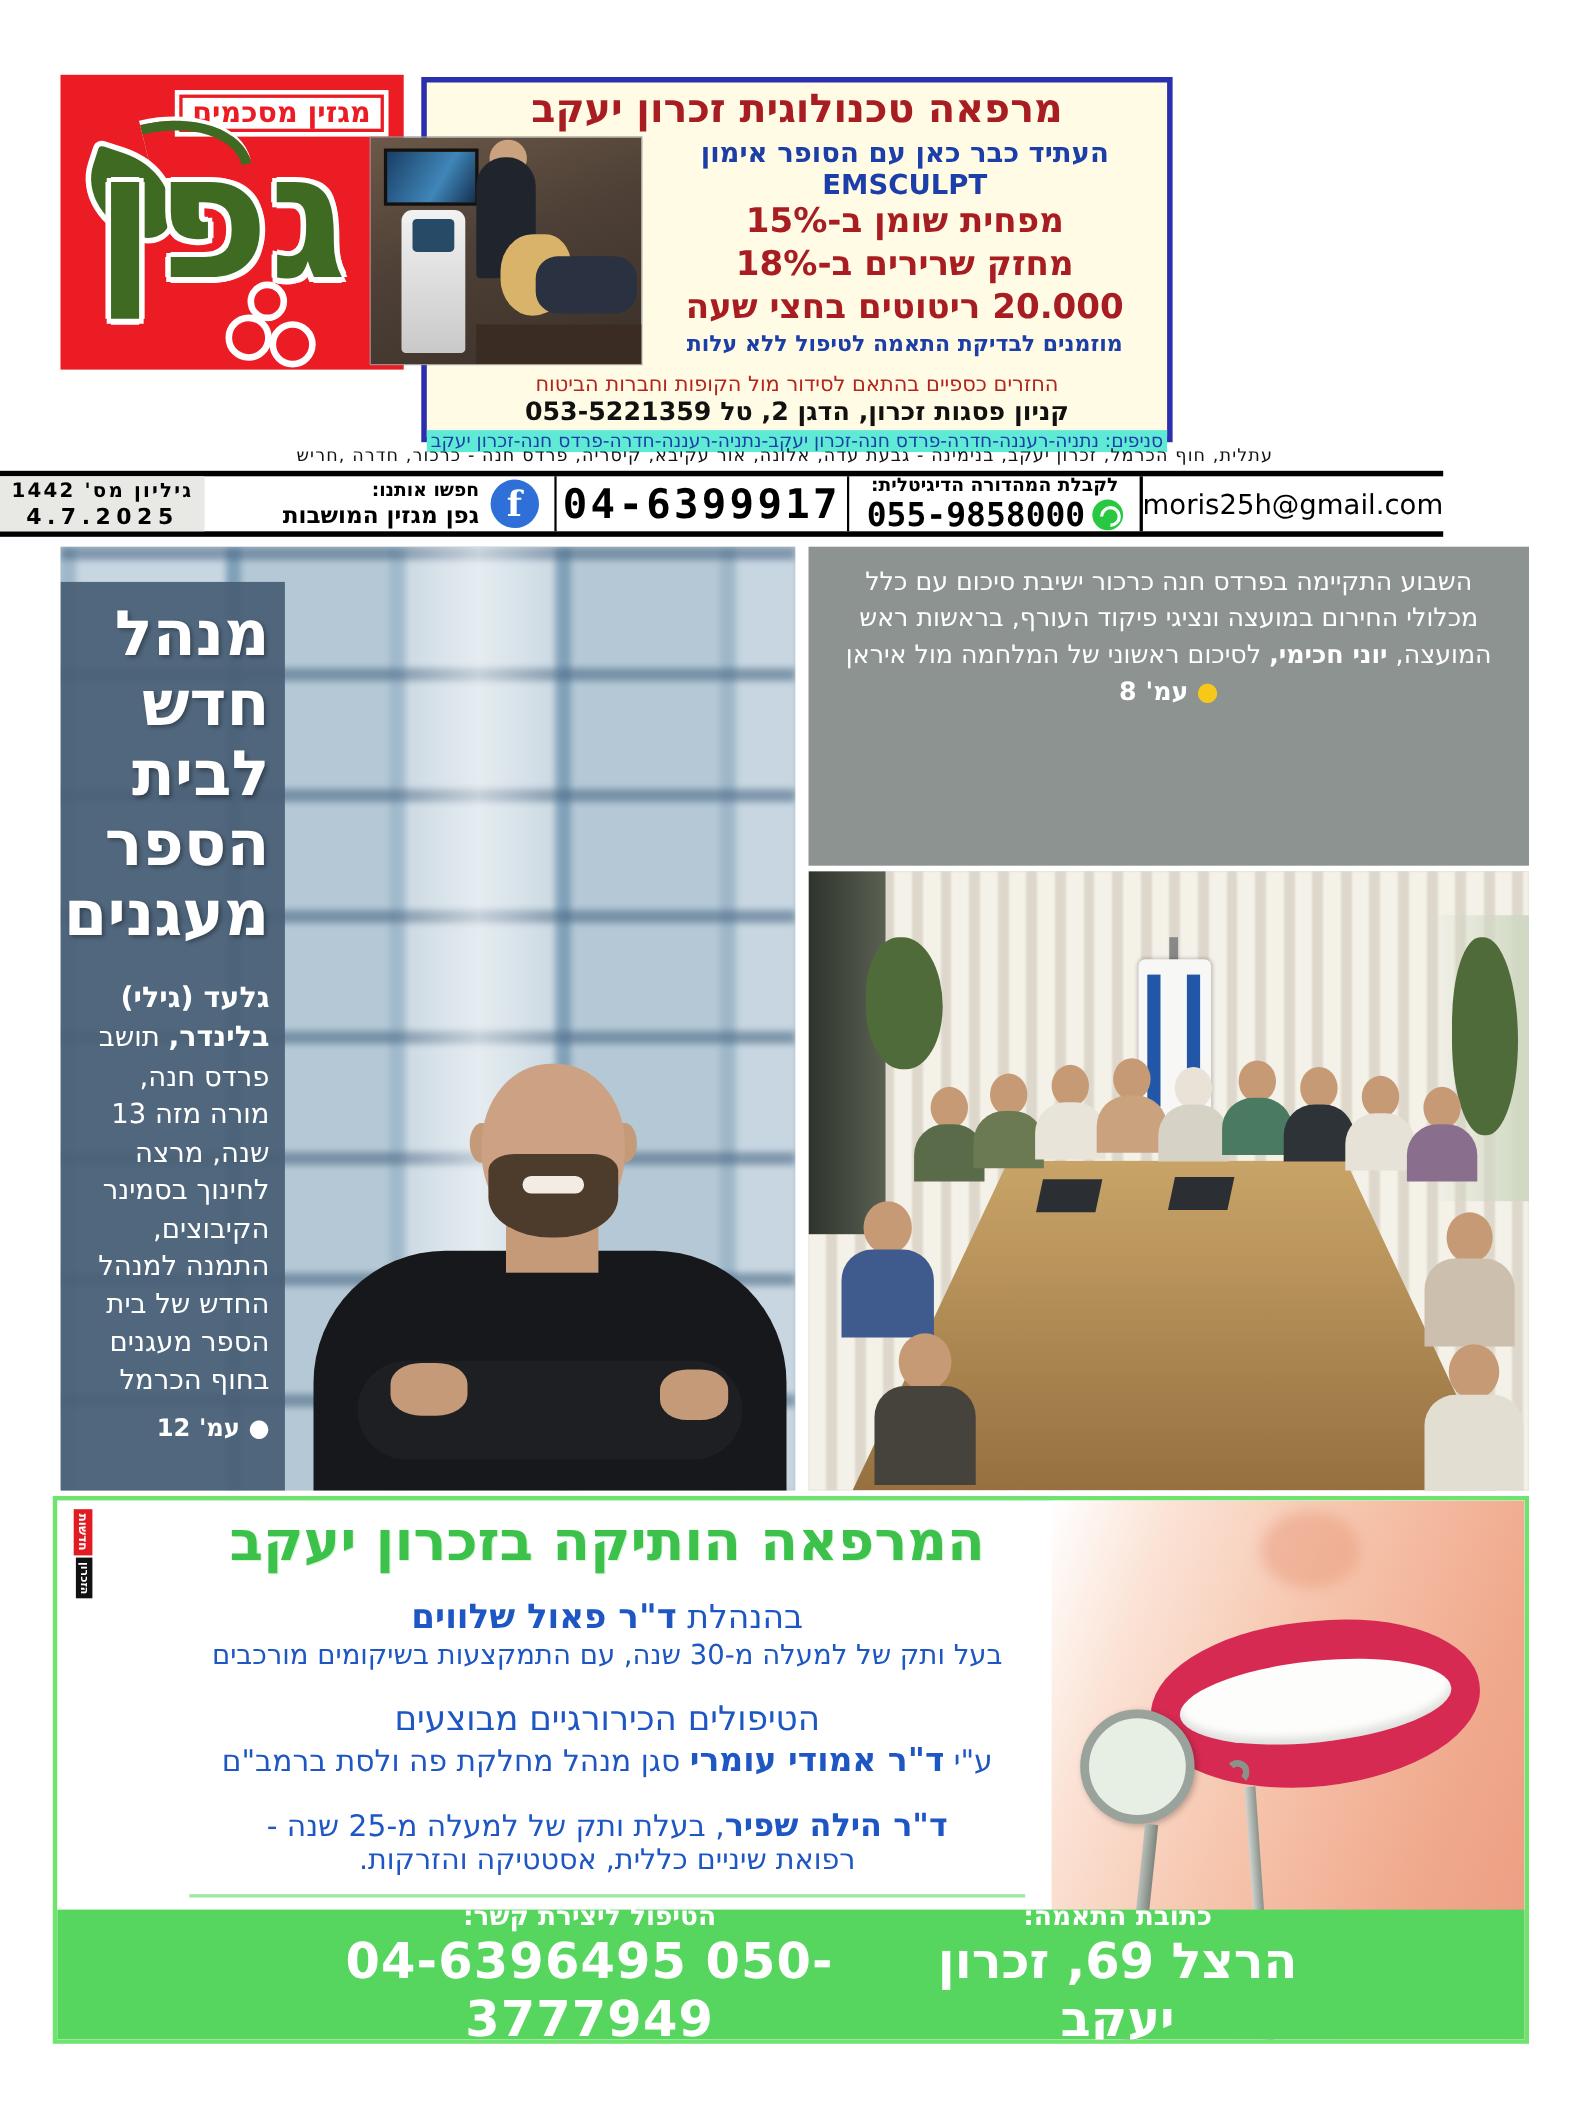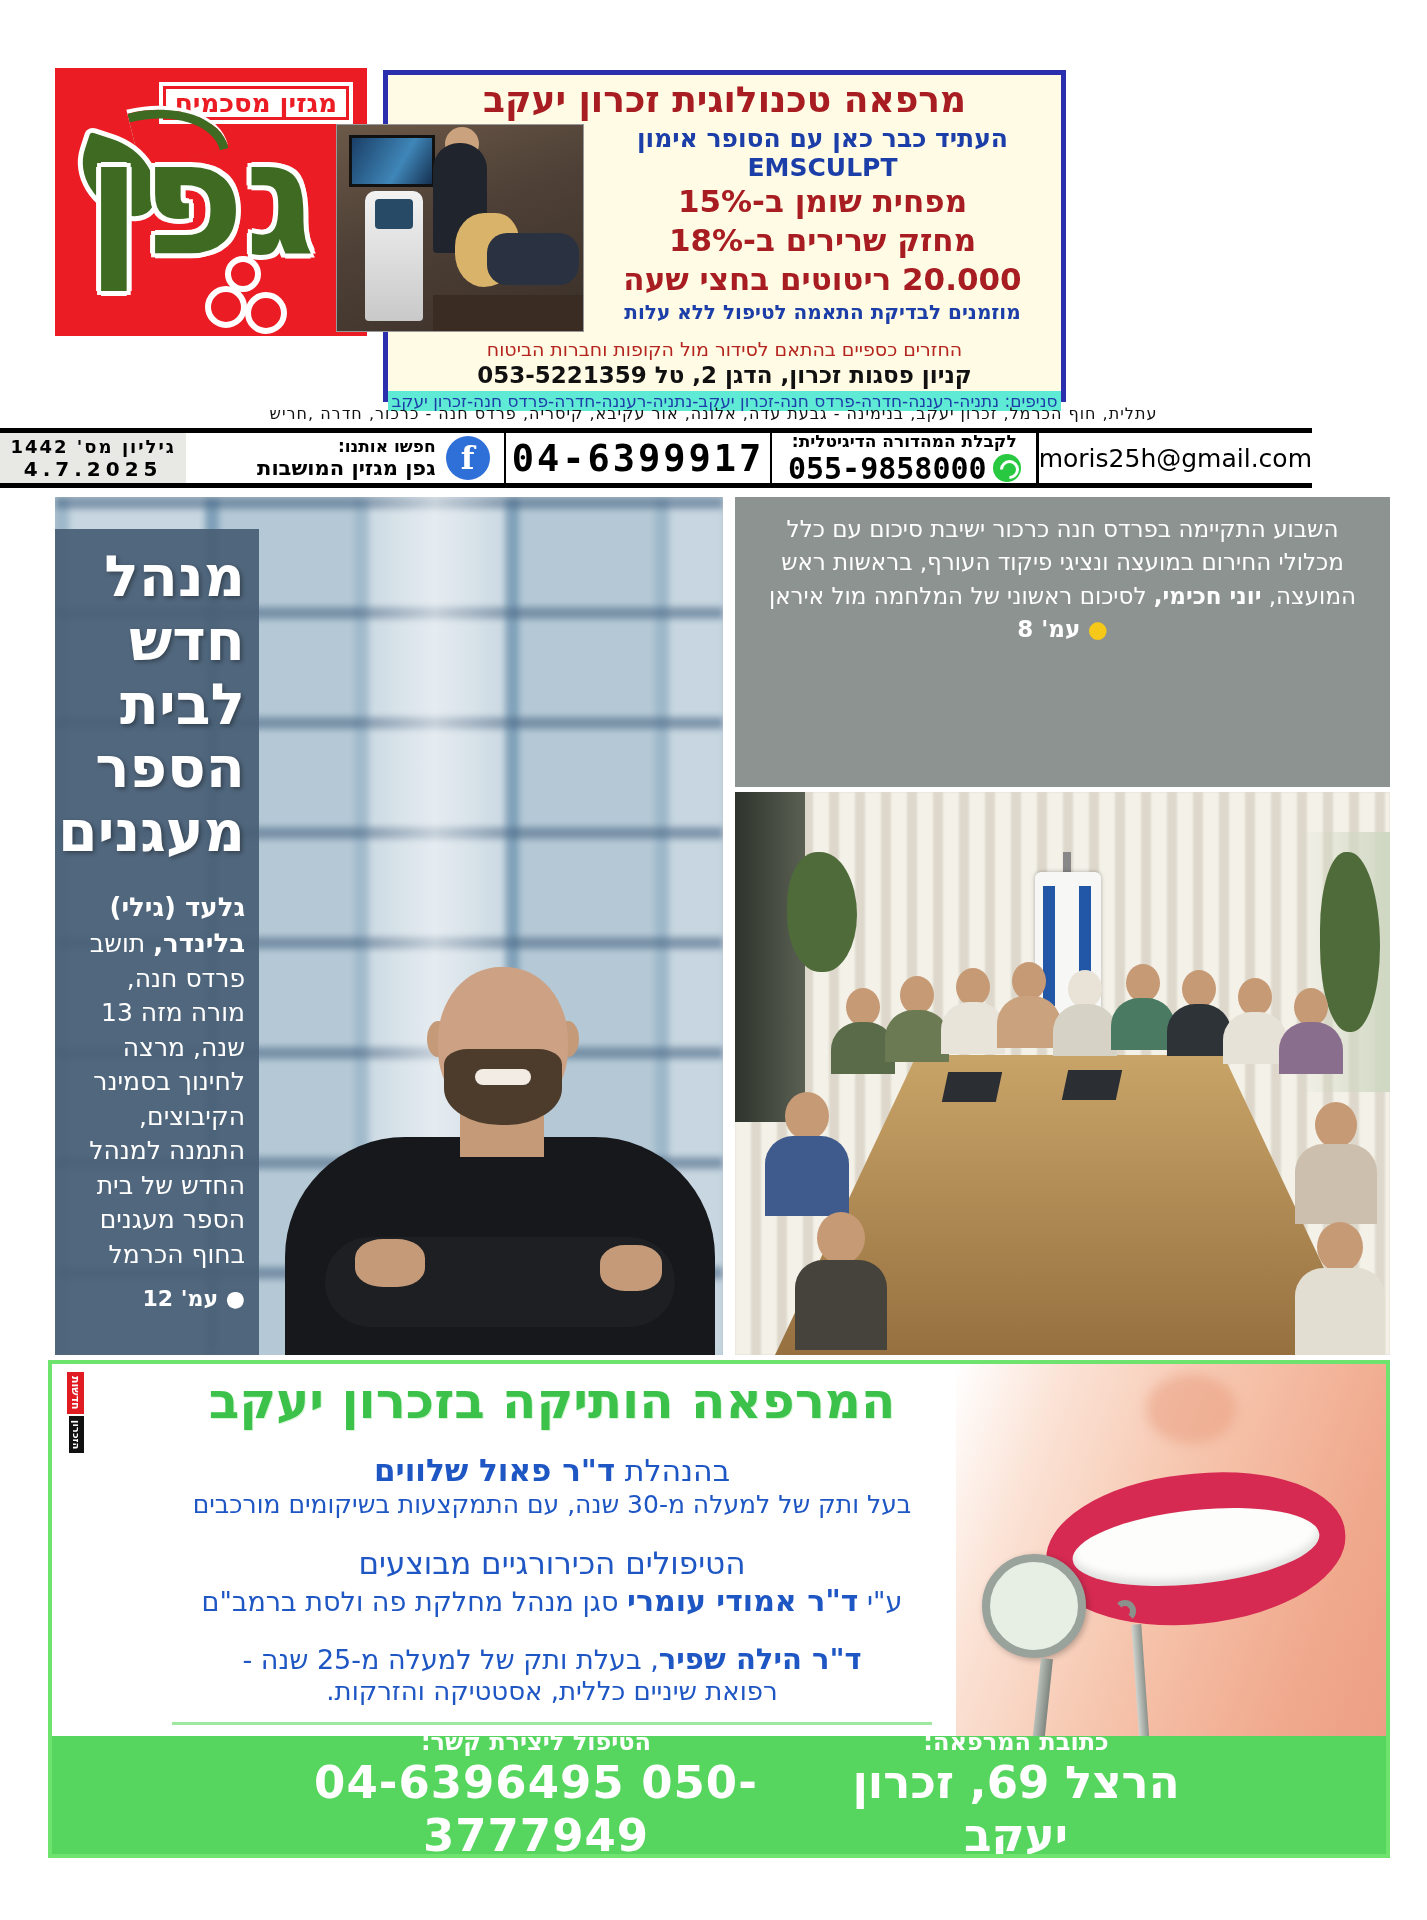--- a/index.html
+++ b/index.html
@@ -333,21 +333,21 @@
       <div class="ba-hila">
         <b>ד"ר הילה שפיר</b><span>, בעלת ותק של למעלה מ-25 שנה -</span>
       </div>
       <div class="ba-hila2">רפואת שיניים כללית, אסטטיקה והזרקות.</div>
       <div class="ba-sep"></div>
       <div class="ba-body">במרפאה 2 שינניות ותיקות הנותנות מענה לכל טיפולי ההגיינה האורלית ונותנים מענה לחיילים ולסטודנטים החוזרים בסופי שבוע.</div>
       <div class="ba-body2">מרפאתינו שמה דגש על יחס משפחתי ודאגה אישית לכל מטופל, בעת ולאחרי הטיפול.</div>
     </div>
     <div class="ba-footer">
       <div class="ba-f-col ba-f-addr">
-        <div class="lab">כתובת המרפאה:</div>
+        <div class="lab">כתובת התאמה:</div>
         <div class="val">הרצל 69, זכרון יעקב</div>
       </div>
       <div class="ba-f-col ba-f-phones">
         <div class="lab">הטיפול ליצירת קשר:</div>
         <div class="val">04-6396495  050-3777949</div>
       </div>
     </div>
   </div>
 
 </div>

